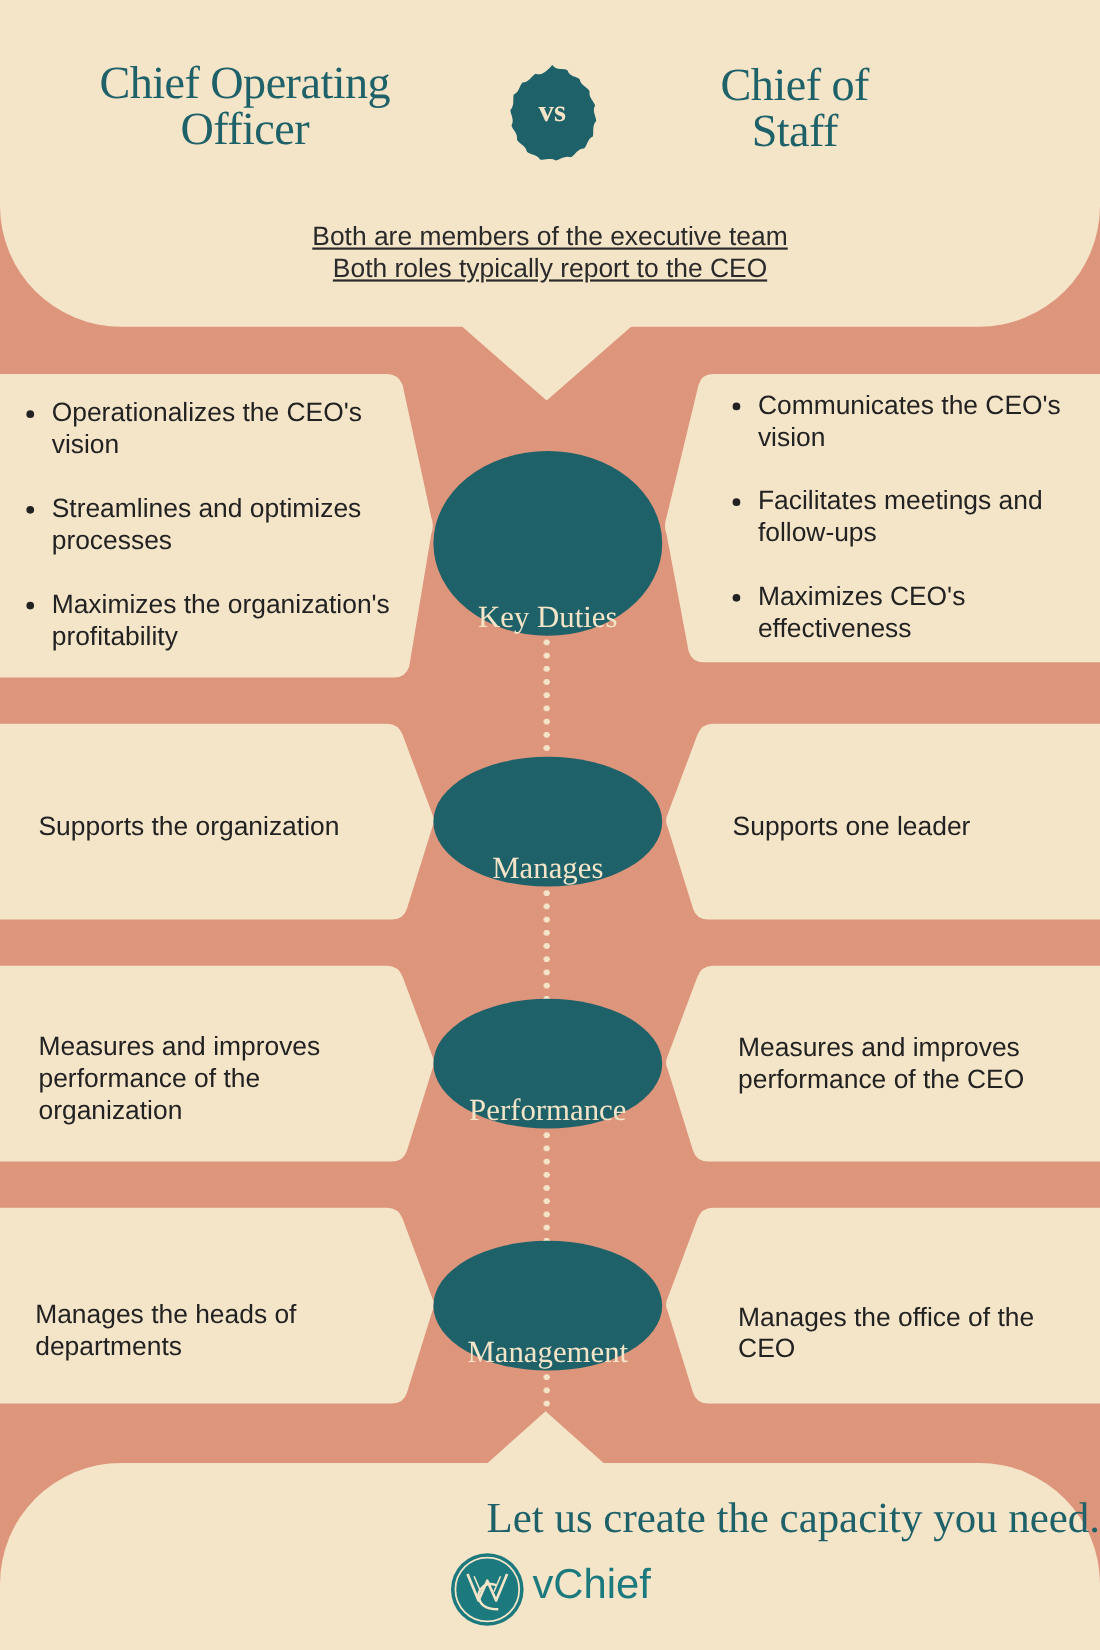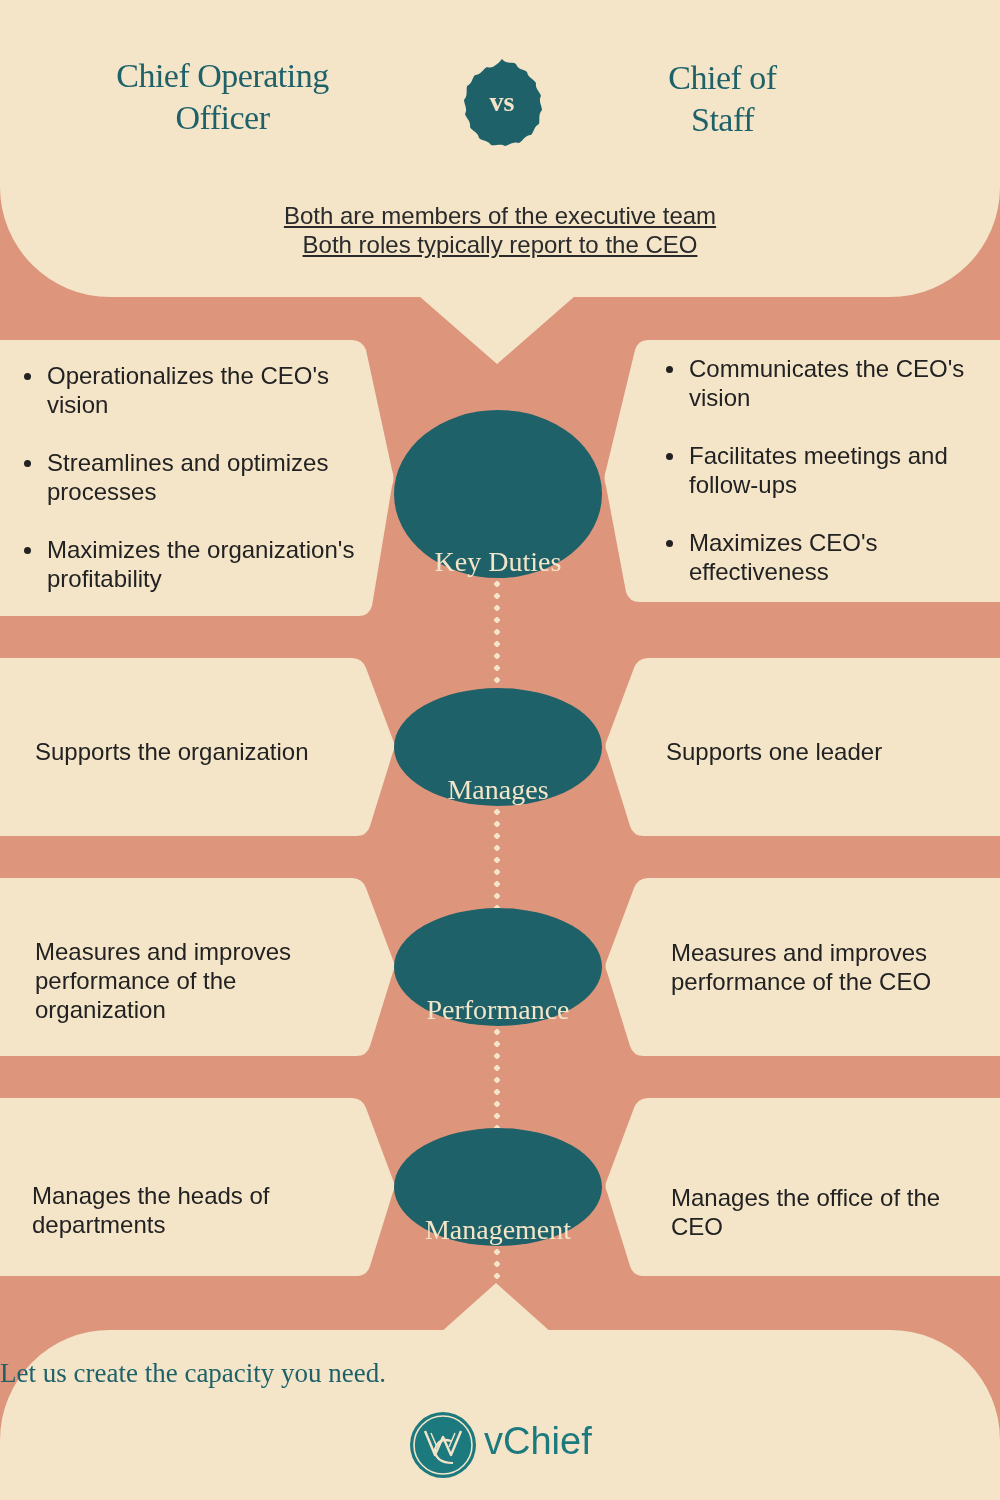--- a/index.html
+++ b/index.html
@@ -7,21 +7,21 @@
   body { background: #dd957b; position: relative; font-family: "Liberation Sans", sans-serif; }
   .abs { position: absolute; }
   .cream { background: #f4e5c9; }
   .serif { font-family: "Liberation Serif", "DejaVu Serif", serif; }
   .teal { color: #1e6169; }
 
   
   #header { left: 0; top: 0; width: 1000px; height: 297px; border-radius: 0 0 110px 110px; }
   #header-pointer { left: 419px; top: 296px; width: 0; height: 0;
     border-left: 78px solid transparent; border-right: 78px solid transparent; border-top: 68px solid #f4e5c9; }
-  .title { font-size: 34px; line-height: 42px; text-align: center; letter-spacing: -0.5px; }
+  .title { font-size: 42px; line-height: 42px; text-align: center; letter-spacing: -0.5px; }
   #title-left { left: 40px; top: 55px; width: 365px; }
   #title-right { left: 590px; top: 57px; width: 265px; }
   #vs-badge { left: 452px; top: 52px; width: 100px; height: 100px; }
   #vs-text { left: 452px; top: 52px; width: 100px; height: 100px; display: flex; align-items: center; justify-content: center;
     color: #f4e5c9; font-size: 28px; font-weight: bold; }
   .subtitle { left: 0; width: 1000px; text-align: center; font-size: 24px; color: #2a2a2a; text-decoration: underline; }
   .card-text { position: absolute; font-size: 24px; line-height: 29px; color: #222; }
   .card-text ul { list-style: none; }
   .card-text li { position: relative; padding-left: 25px; margin-bottom: 29px; }
   .card-text li::before { content: ""; position: absolute; left: 2px; top: 12px; width: 7px; height: 7px; border-radius: 50%; background: #222; }
@@ -29,21 +29,21 @@
   .ellipse { position: absolute; background: #1e6169; border-radius: 50%; display: flex; align-items: flex-end; justify-content: center;
     color: #f4e5c9; font-size: 28px; }
   .dots { position: absolute; width: 6px; left: 494px;
     background-image: radial-gradient(circle, #f4e5c9 2.6px, transparent 3px);
     background-size: 6px 12px; background-repeat: repeat-y; }
 
   
   #footer { left: 0; top: 1330px; width: 1000px; height: 170px; border-radius: 110px 110px 0 0; }
   #footer-pointer { left: 440px; top: 1283px; width: 0; height: 0;
     border-left: 56px solid transparent; border-right: 56px solid transparent; border-bottom: 50px solid #f4e5c9; }
-  #tagline { left: 0; top: 1358px; width: 1000px; text-align: left; font-size: 27px; }
+  #tagline { left: 0; top: 1358px; width: 1000px; text-align: right; font-size: 39px; }
   #logo-mark { left: 409px; top: 1411px; width: 68px; height: 68px; }
   #logo-text { left: 484px; top: 1420px; font-size: 38px; color: #1c7a7f; font-weight: normal; }
 </style>
 </head>
 <body>
 
 <div id="header" class="abs cream"></div>
 <div id="header-pointer" class="abs"></div>
 
 <div id="title-left" class="abs title serif teal">

